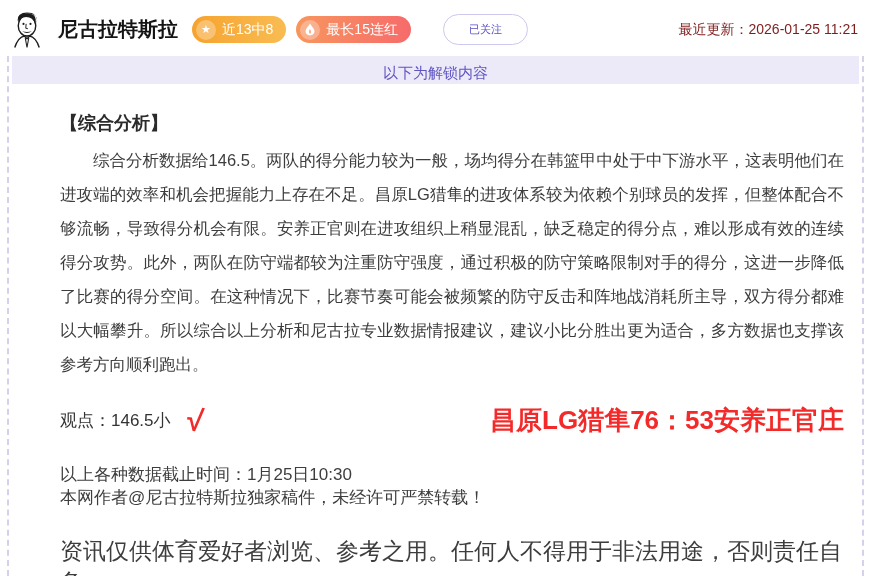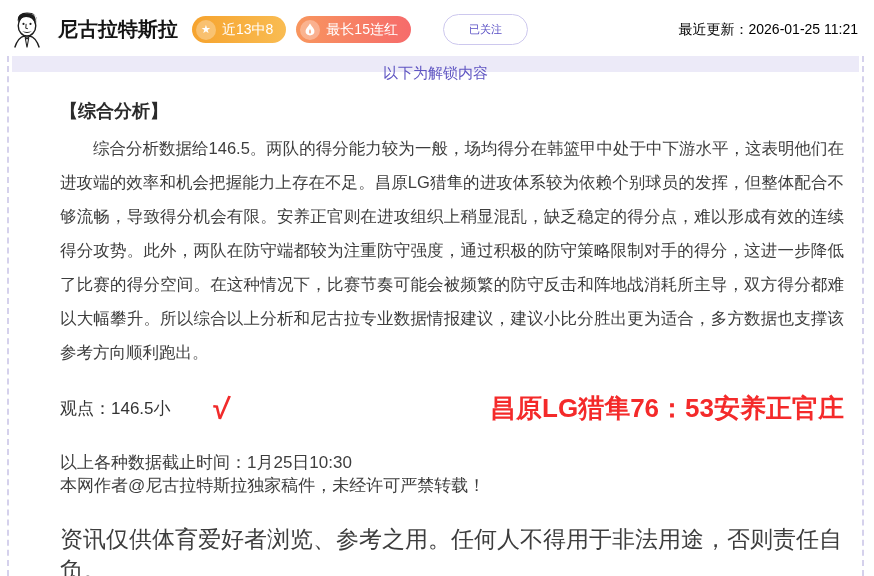--- a/index.html
+++ b/index.html
@@ -61,41 +61,41 @@
     color: #5a50c5;
     background: #fff;
     border-radius: 18px;
     padding: 7px 25px;
     font-size: 11px;
     cursor: pointer;
     white-space: nowrap;
   }
   .update-time {
     margin-left: auto;
-    color: #000000;
+    color: #7f1d1d;
     font-size: 14px;
     white-space: nowrap;
   }
 
   
   .content-box {
     margin-left: 7px;
     margin-right: 10px;
     border-left: 2px dashed #d5d1ec;
     border-right: 2px dashed #d5d1ec;
     height: 520px;
     overflow: hidden;
   }
   .unlock-bar {
     margin: 0 3px;
     background: #eceaf8;
     color: #5f55c2;
     font-size: 15px;
     text-align: center;
-    height: 16px;
+    height: 28px;
     line-height: 34px;
   }
   .article {
     padding: 0 18px 0 51px;
   }
   .section-title {
     margin-top: 27px;
     font-size: 18px;
     font-weight: bold;
     color: #2b2b2b;
@@ -105,21 +105,20 @@
     font-size: 16.5px;
     line-height: 34px;
     color: #3d3d3d;
     text-indent: 2em;
     text-align: justify;
   }
   .viewpoint-row {
     margin-top: 22px;
     display: flex;
     align-items: center;
-    gap: 26px;
   }
   .viewpoint-text { font-size: 17px; color: #333; }
   .check-mark {
     color: #f12b2b;
     font-size: 30px;
     font-weight: bold;
     line-height: 1;
     margin-left: 16px;
     transform: rotate(6deg);
   }

